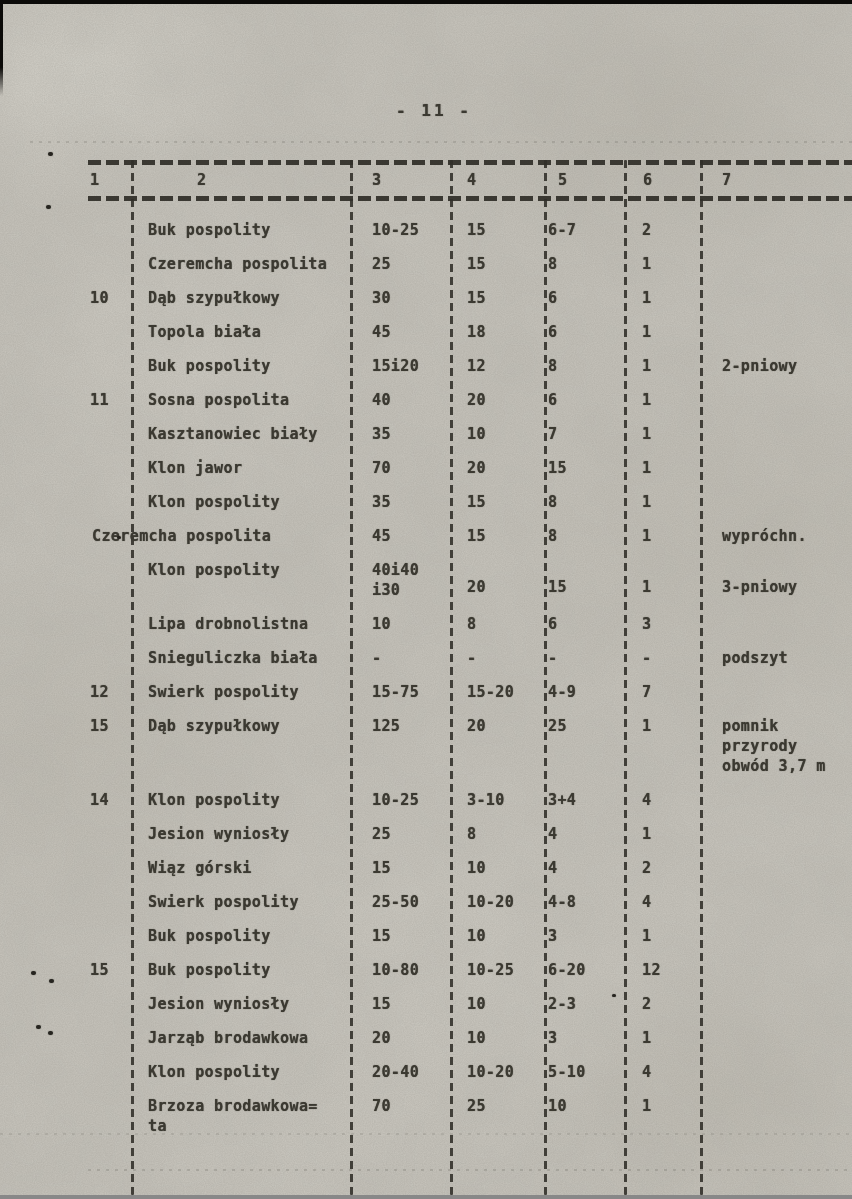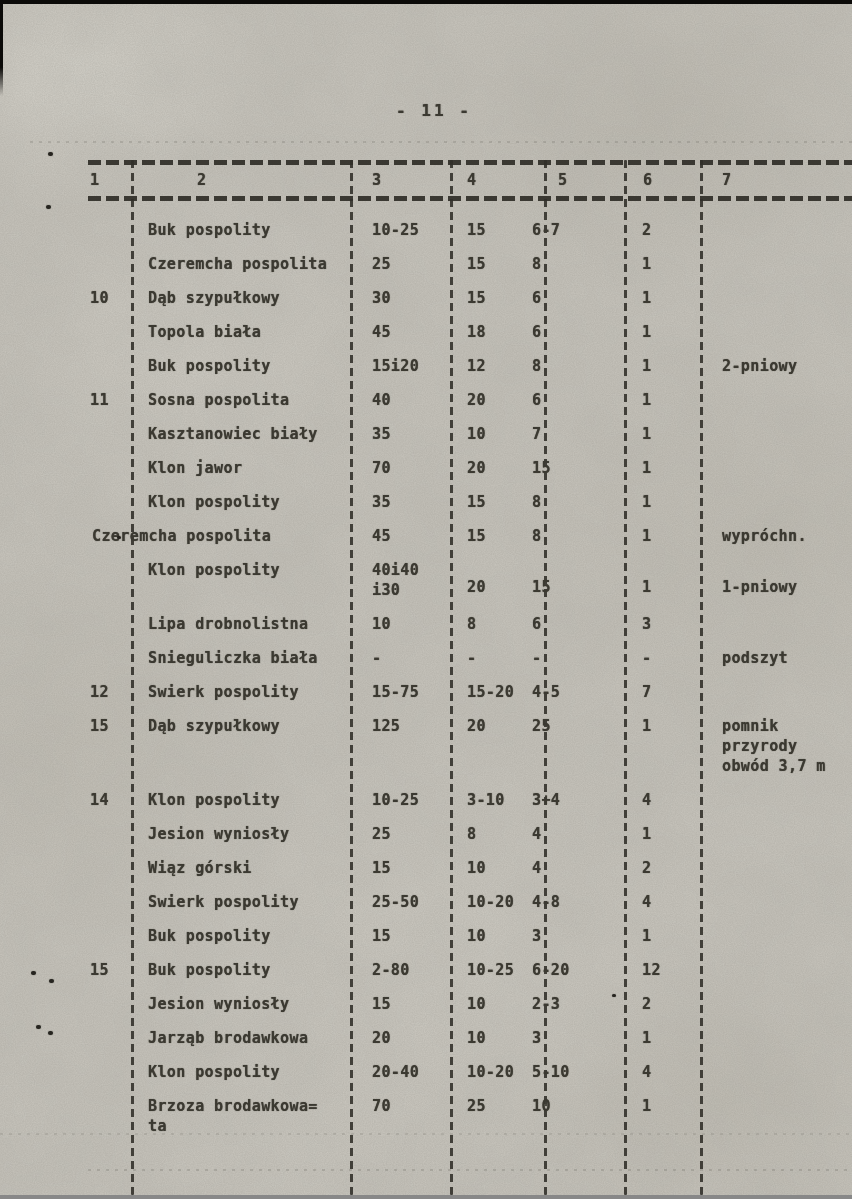--- a/index.html
+++ b/index.html
@@ -45,21 +45,21 @@
   .faintline{
     position:absolute;height:2px;left:30px;right:0;
     background:repeating-linear-gradient(to right,rgba(90,88,80,.8) 0 3px,rgba(90,88,80,0) 3px 9px);
   }
   .hdr{position:absolute;top:170px;}
   .row{position:absolute;left:0;width:852px;}
   .cell{position:absolute;top:0;}
   .c-no{left:90px;}
   .c-name{left:148px;}
   .c-name.full-left{left:92px;}
-  .c3{left:372px;} .c4{left:467px;} .c5{left:532px;} .c6{left:642px;} .c7{left:722px;}
+  .c3{left:372px;} .c4{left:467px;} .c5{left:548px;} .c6{left:642px;} .c7{left:722px;}
   .shift-down{top:17px;}
   .speck{position:absolute;width:5px;height:4px;border-radius:50%;
     background:#26241f;box-shadow:0 0 1px rgba(38,36,31,.8);}
   .scan-top{position:absolute;left:0;top:0;width:852px;height:4px;background:#0b0a08;}
   .scan-left{position:absolute;left:0;top:0;width:3px;height:96px;
     background:linear-gradient(to bottom,#0b0a08 70%,rgba(11,10,8,0));}
   .scan-bottom{position:absolute;left:95px;top:1195px;width:645px;height:3px;
     background:#14120e;filter:blur(.4px);}
 </style>
 </head>
@@ -186,21 +186,21 @@
         <span class="typed cell c6">1</span>
         <span class="typed cell c7">wypróchn.</span>
       </div>
       <div class="row" style="top: 560px;">
         <span class="typed cell c-name">Klon pospolity</span>
         <span class="typed cell c3">40i40
 i30</span>
         <span class="typed cell c4 shift-down">20</span>
         <span class="typed cell c5 shift-down">15</span>
         <span class="typed cell c6 shift-down">1</span>
-        <span class="typed cell c7 shift-down">1-pniowy</span>
+        <span class="typed cell c7 shift-down">3-pniowy</span>
       </div>
       <div class="row" style="top: 614px;">
         <span class="typed cell c-name">Lipa drobnolistna</span>
         <span class="typed cell c3">10</span>
         <span class="typed cell c4">8</span>
         <span class="typed cell c5">6</span>
         <span class="typed cell c6">3</span>
       </div>
       <div class="row" style="top: 648px;">
         <span class="typed cell c-name">Snieguliczka biała</span>
@@ -208,21 +208,21 @@
         <span class="typed cell c4">-</span>
         <span class="typed cell c5">-</span>
         <span class="typed cell c6">-</span>
         <span class="typed cell c7">podszyt</span>
       </div>
       <div class="row" style="top: 682px;">
         <span class="typed cell c-no">12</span>
         <span class="typed cell c-name">Swierk pospolity</span>
         <span class="typed cell c3">15-75</span>
         <span class="typed cell c4">15-20</span>
-        <span class="typed cell c5">4-5</span>
+        <span class="typed cell c5">4-9</span>
         <span class="typed cell c6">7</span>
       </div>
       <div class="row" style="top: 716px;">
         <span class="typed cell c-no">15</span>
         <span class="typed cell c-name">Dąb szypułkowy</span>
         <span class="typed cell c3">125</span>
         <span class="typed cell c4">20</span>
         <span class="typed cell c5">25</span>
         <span class="typed cell c6">1</span>
         <span class="typed cell c7">pomnik
@@ -261,21 +261,21 @@
       <div class="row" style="top: 926px;">
         <span class="typed cell c-name">Buk pospolity</span>
         <span class="typed cell c3">15</span>
         <span class="typed cell c4">10</span>
         <span class="typed cell c5">3</span>
         <span class="typed cell c6">1</span>
       </div>
       <div class="row" style="top: 960px;">
         <span class="typed cell c-no">15</span>
         <span class="typed cell c-name">Buk pospolity</span>
-        <span class="typed cell c3">2-80</span>
+        <span class="typed cell c3">10-80</span>
         <span class="typed cell c4">10-25</span>
         <span class="typed cell c5">6-20</span>
         <span class="typed cell c6">12</span>
       </div>
       <div class="row" style="top: 994px;">
         <span class="typed cell c-name">Jesion wyniosły</span>
         <span class="typed cell c3">15</span>
         <span class="typed cell c4">10</span>
         <span class="typed cell c5">2-3</span>
         <span class="typed cell c6">2</span>

